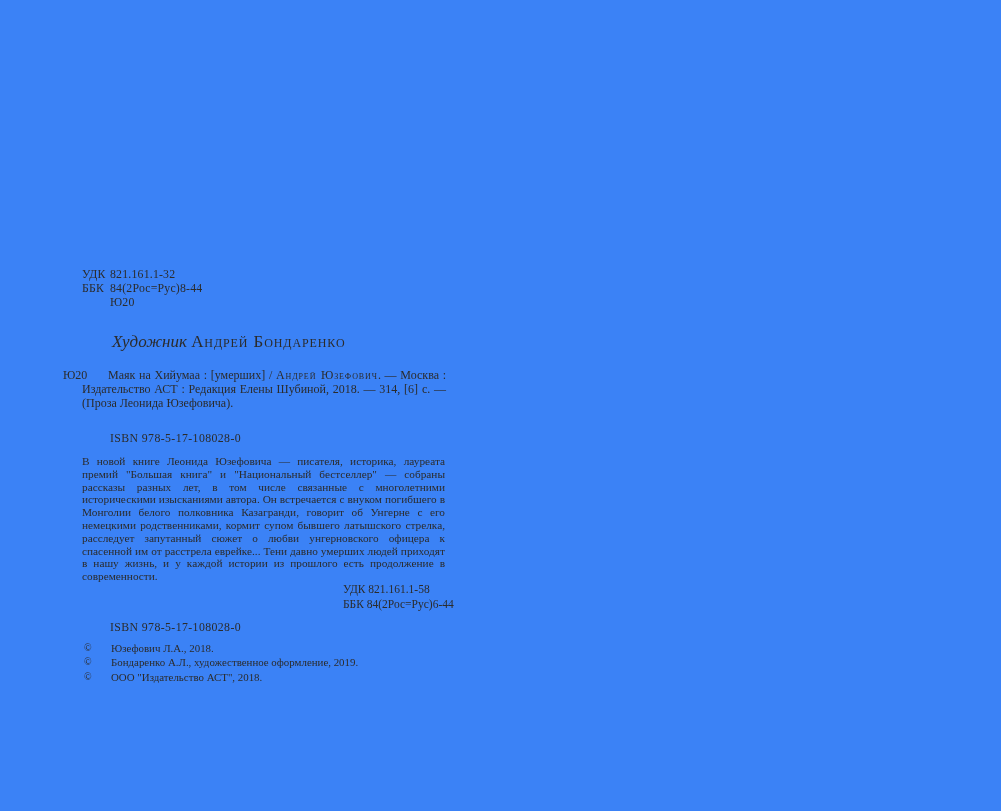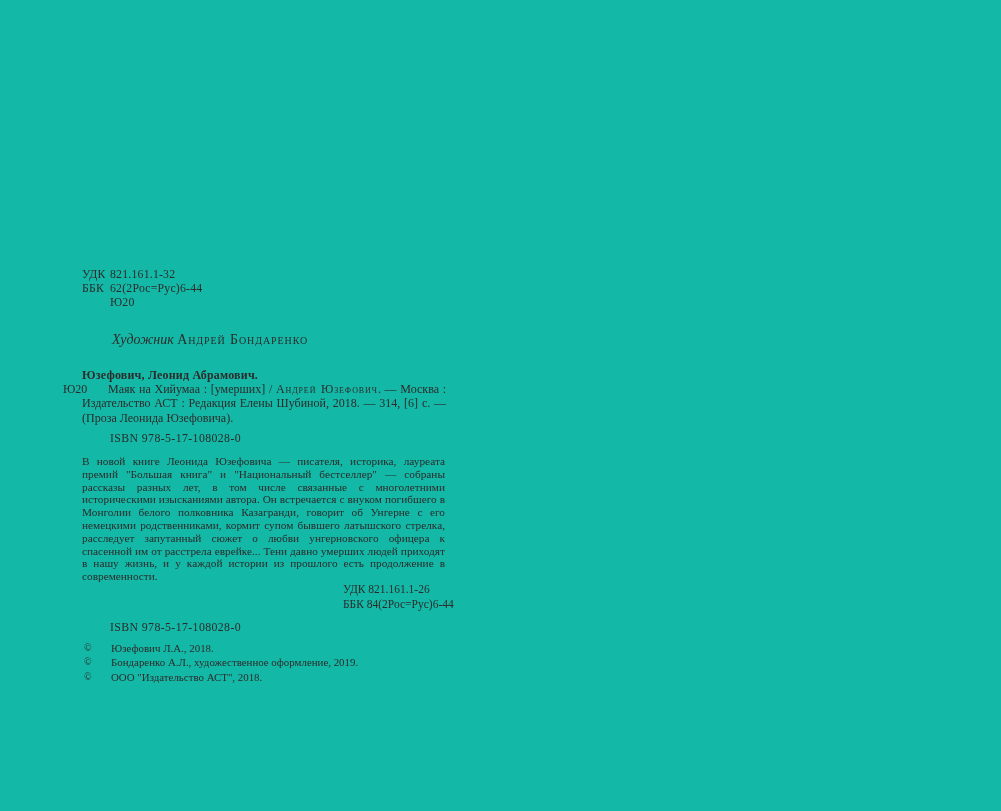--- a/index.html
+++ b/index.html
@@ -12,34 +12,34 @@
     height: 811px;
     position: relative;
     overflow: hidden;
     font-family: "Liberation Serif", "DejaVu Serif", serif;
     color: #2b2b2b;
   }
   .page {
     position: absolute;
     top: 0;
     bottom: 0;
-    background: #14b8a6;
+    background: #3b82f6;
   }
   #imprint-page { left: 0;   width: 500px; }
   #contents-page{ left: 500px; width: 501px; }
 
   
   .abs { position: absolute; }
 
   .kv-block { left: 82px; top: 267px; font-size: 11.8px; line-height: 14px; letter-spacing: .2px; }
   .kv-row { display: flex; }
   .kv-label { width: 28px; }
   .kv-value { white-space: nowrap; }
 
-  .artist-line { left: 112px; top: 332px; font-size: 14px; }
+  .artist-line { left: 112px; top: 332px; font-size: 17px; }
   .artist-role { font-style: italic; }
   .sc { font-variant: small-caps; letter-spacing: .9px; }
 
   .bib-block { left: 82px; top: 368px; width: 364px; font-size: 12px; line-height: 14.2px; }
   .bib-header { font-weight: bold; letter-spacing: .2px; }
   .bib-entry { position: relative; text-align: justify; text-indent: 26px; }
   .bib-code { position: absolute; left: -19px; top: 0; text-indent: 0; }
 
   .isbn-top    { left: 110px; top: 431px; font-size: 11.8px; letter-spacing: .4px; }
   .isbn-bottom { left: 110px; top: 620px; font-size: 11.8px; letter-spacing: .4px; }
@@ -60,47 +60,46 @@
 
 <div class="page" id="imprint-page">
 
   <div class="abs kv-block">
     <div class="kv-row">
       <span class="kv-label">УДК</span>
       <span class="kv-value">821.161.1-32</span>
     </div>
     <div class="kv-row">
       <span class="kv-label">ББК</span>
-      <span class="kv-value">62(2Рос=Рус)6-44</span>
+      <span class="kv-value">84(2Рос=Рус)8-44</span>
     </div>
     <div class="kv-row">
       <span class="kv-label"></span>
       <span class="kv-value">Ю20</span>
     </div>
   </div>
 
   <div class="abs artist-line">
     <span class="artist-role">Художник</span>
     <span> </span>
     <span class="sc">Андрей Бондаренко</span>
   </div>
 
   <div class="abs bib-block">
-    <div class="bib-header">Юзефович, Леонид Абрамович.</div>
     <div class="bib-entry">
       <span class="bib-code">Ю20</span><span>Маяк на Хийумаа : [умерших] / </span><span class="sc">Андрей Юзефович</span><span>. — Москва : Издательство АСТ : Редакция Елены Шубиной, 2018. — 314, [6] с. — (Проза Леонида Юзефовича).</span>
     </div>
   </div>
 
   <div class="abs isbn-top">ISBN 978-5-17-108028-0</div>
 
   <div class="abs annotation">В новой книге Леонида Юзефовича — писателя, историка, лауреата премий "Большая книга" и "Национальный бестселлер" — собраны рассказы разных лет, в том числе связанные с многолетними историческими изысканиями автора. Он встречается с внуком погибшего в Монголии белого полковника Казагранди, говорит об Унгерне с его немецкими родственниками, кормит супом бывшего латышского стрелка, расследует запутанный сюжет о любви унгерновского офицера к спасенной им от расстрела еврейке... Тени давно умерших людей приходят в нашу жизнь, и у каждой истории из прошлого есть продолжение в современности.</div>
 
   <div class="abs udk-footer">
-    <div>УДК 821.161.1-26</div>
+    <div>УДК 821.161.1-58</div>
     <div>ББК 84(2Рос=Рус)6-44</div>
   </div>
 
   <div class="abs isbn-bottom">ISBN 978-5-17-108028-0</div>
 
   <div class="abs copyright-block">
     <div class="copyright-row">
       <span class="copyright-sym">©</span>
       <span>Юзефович Л.А., 2018.</span>
     </div>

